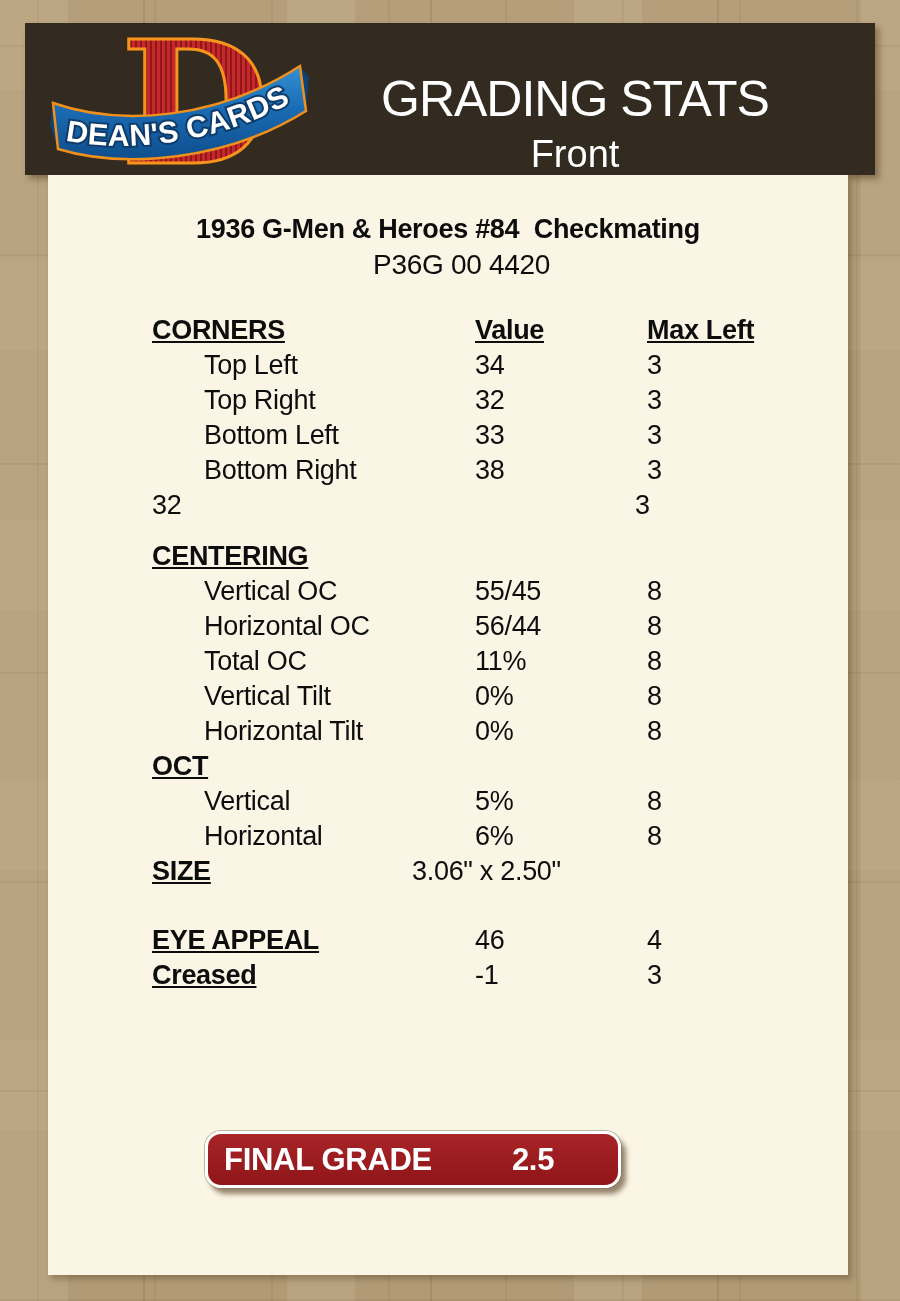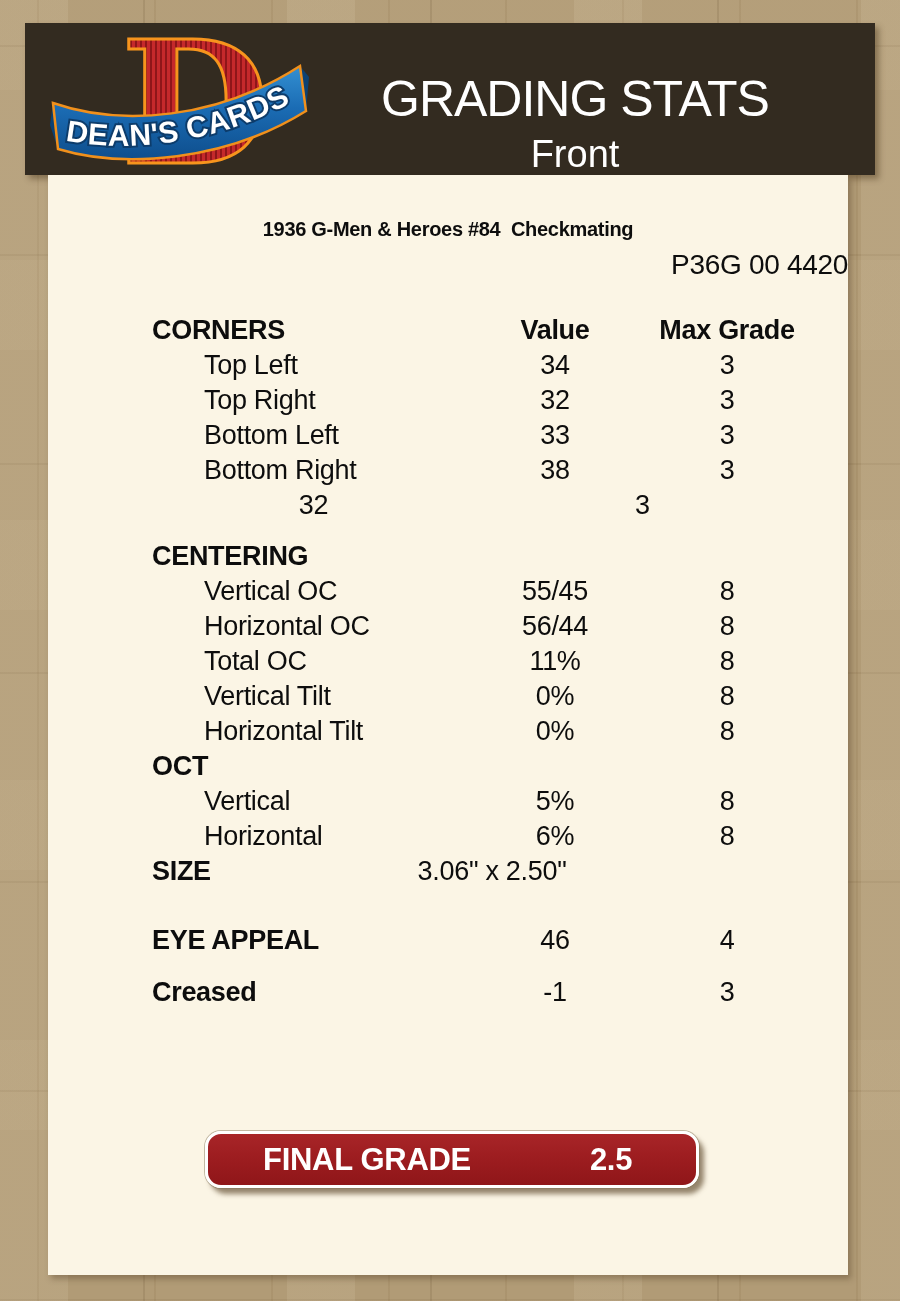--- a/index.html
+++ b/index.html
@@ -27,37 +27,37 @@
   .logo-svg { position:absolute; left:25px; top:10px; width:260px; height:140px; overflow:visible; }
   .header-titles { position:absolute; left:250px; top:14px; width:600px; text-align:center; color:#ffffff; }
   .header-title { margin-top:36px; font-size:50px; line-height:52px; letter-spacing:-1px; font-weight:400; }
   .header-subtitle { margin-top:8px; font-size:38px; line-height:42px; font-weight:400; }
   
   .report-panel {
     position:absolute; left:48px; top:175px; width:800px; height:1100px;
     background:#fbf5e5;
     box-shadow:3px 4px 6px rgba(70,50,25,0.35);
   }
-  .card-title { margin:36px 0 0 0; text-align:center; font-weight:bold; font-size:20px; line-height:36px; white-space:pre; letter-spacing:-0.3px; }
-  .card-code  { text-align:right; font-size:28px; line-height:35px; letter-spacing:-0.3px;padding-left:27px; }
+  .card-title { margin:36px 0 0 0; text-align:center; font-weight:bold; font-size:27px; line-height:36px; white-space:pre; letter-spacing:-0.3px; }
+  .card-code  { text-align:center; font-size:28px; line-height:35px; letter-spacing:-0.3px;padding-left:27px; }
   .stats-table { margin-top:31px; }
   .row {
     display:grid; grid-template-columns:323px 160px 12px 160px;
     padding:0 41px 0 104px;
     font-size:27px; line-height:35px; letter-spacing:-0.3px;
   }
   .cell { display:block; }
   .cell-label { text-align:left; white-space:nowrap; }
   .cell-label.indent { padding-left:52px; }
-  .bold { font-weight:bold; }
-  .cell-value, .cell-max { text-align:center; white-space:nowrap; }
+  .bold { font-weight:bold;text-decoration:underline; }
+  .cell-value, .cell-max { text-align:left; white-space:nowrap; }
   .cell-value.shift-left { position:relative; left:-63px; }
   
   .final-grade {
-    position:absolute; left:157px; top:956px; width:494px; height:57px;
+    position:absolute; left:157px; top:956px; width:416px; height:57px;
     box-sizing:border-box;
     background:linear-gradient(#a82528 0%, #9d1d20 45%, #8f1619 100%);
     border:3px solid #ffffff; border-radius:16px;
     box-shadow:5px 6px 5px rgba(130,113,87,0.85), 0 0 0 1px rgba(140,125,100,0.5);
     display:grid; grid-template-columns:1fr 170px; align-items:center;
     color:#ffffff; font-weight:bold; font-size:31px; letter-spacing:-0.3px;
   }
   .final-grade-label { text-align:center; }
   .final-grade-value { text-align:center; }
 </style>
@@ -95,21 +95,21 @@
 </div>
 
 <div class="report-panel">
   <div class="card-title">1936 G-Men &amp; Heroes #84  Checkmating</div>
   <div class="card-code">P36G 00 4420</div>
   <div class="stats-table">
   <div class="row">
     <span class="cell cell-label bold">CORNERS</span>
     <span class="cell cell-value bold">Value</span>
     <span class="cell"></span>
-    <span class="cell cell-max bold">Max Grade</span>
+    <span class="cell cell-max bold">Max Left</span>
   </div>
 
   <div class="row">
     <span class="cell cell-label indent">Top Left</span>
     <span class="cell cell-value">34</span>
     <span class="cell"></span>
     <span class="cell cell-max">3</span>
   </div>
 
   <div class="row">
@@ -211,21 +211,21 @@
     <span class="cell cell-max"></span>
   </div>
 
   <div class="row" style="margin-top: 34px;">
     <span class="cell cell-label bold">EYE APPEAL</span>
     <span class="cell cell-value">46</span>
     <span class="cell"></span>
     <span class="cell cell-max">4</span>
   </div>
 
-  <div class="row" style="margin-top: 17px;">
+  <div class="row" style="">
     <span class="cell cell-label bold">Creased</span>
     <span class="cell cell-value">-1</span>
     <span class="cell"></span>
     <span class="cell cell-max">3</span>
   </div>
 
 </div>
   <div class="final-grade">
     <span class="final-grade-label">FINAL GRADE</span>
     <span class="final-grade-value">2.5</span>

